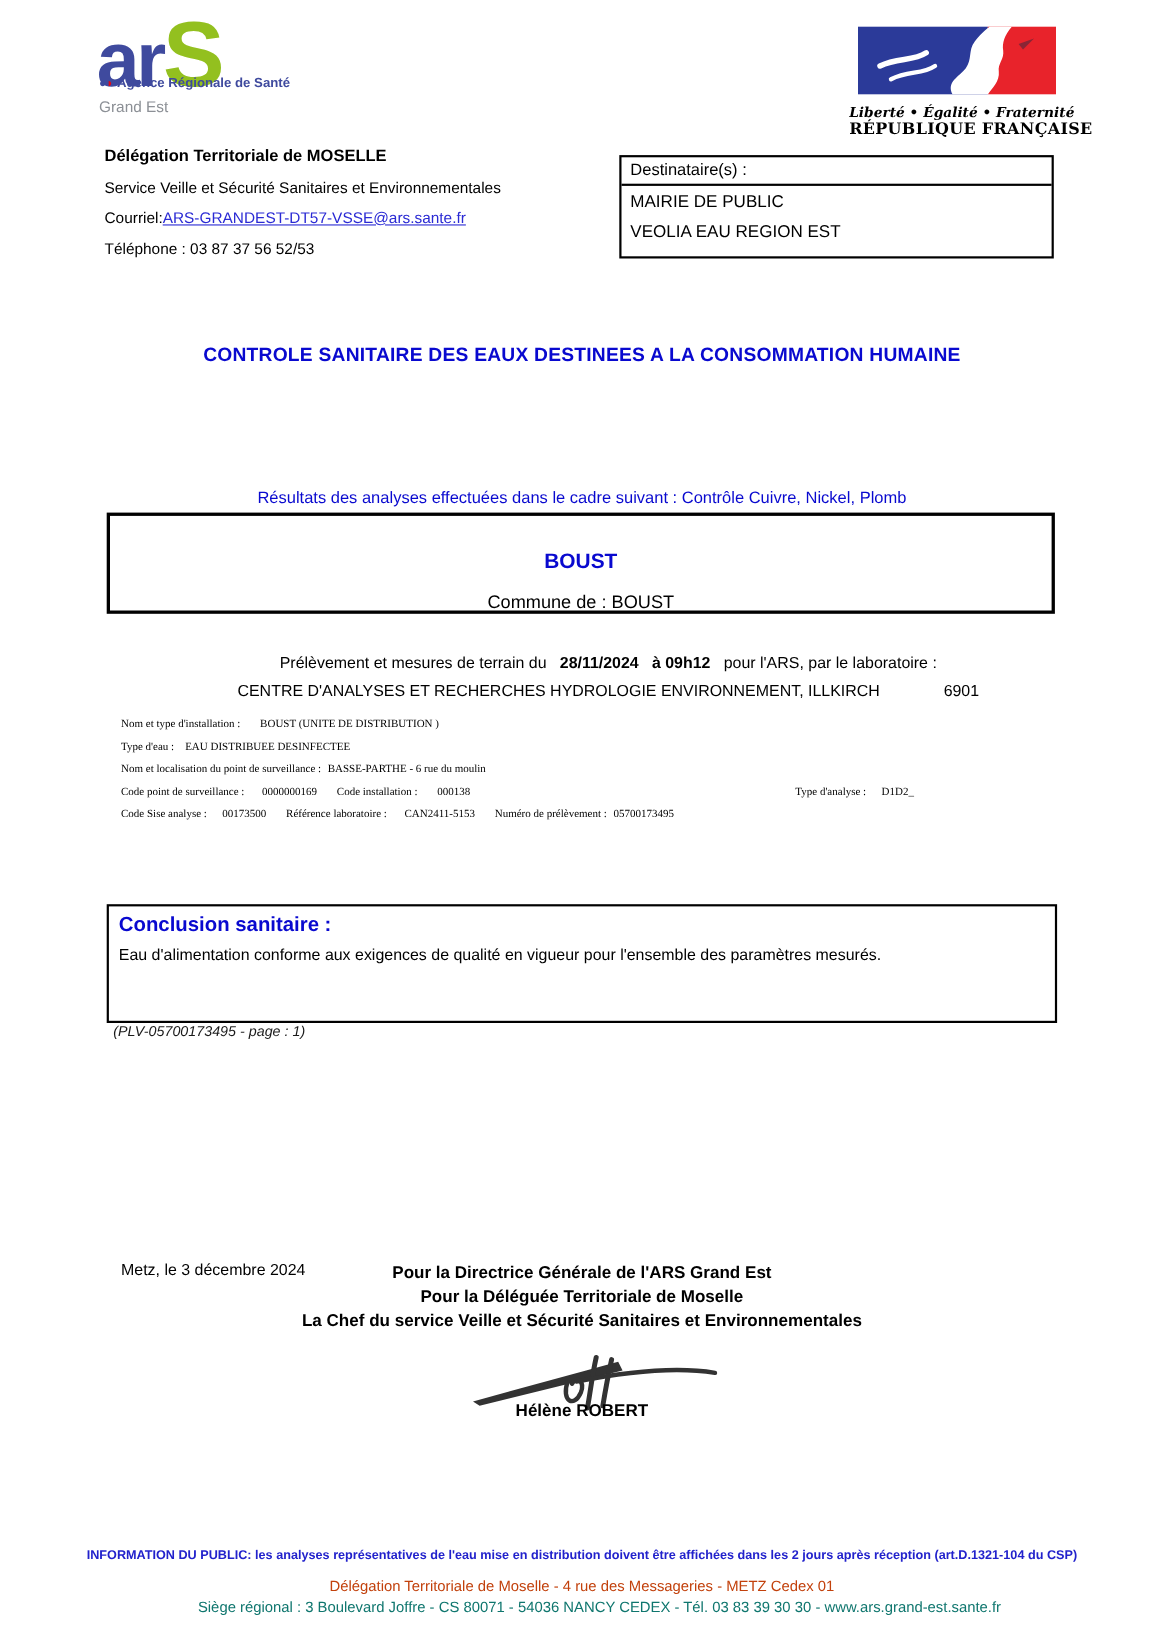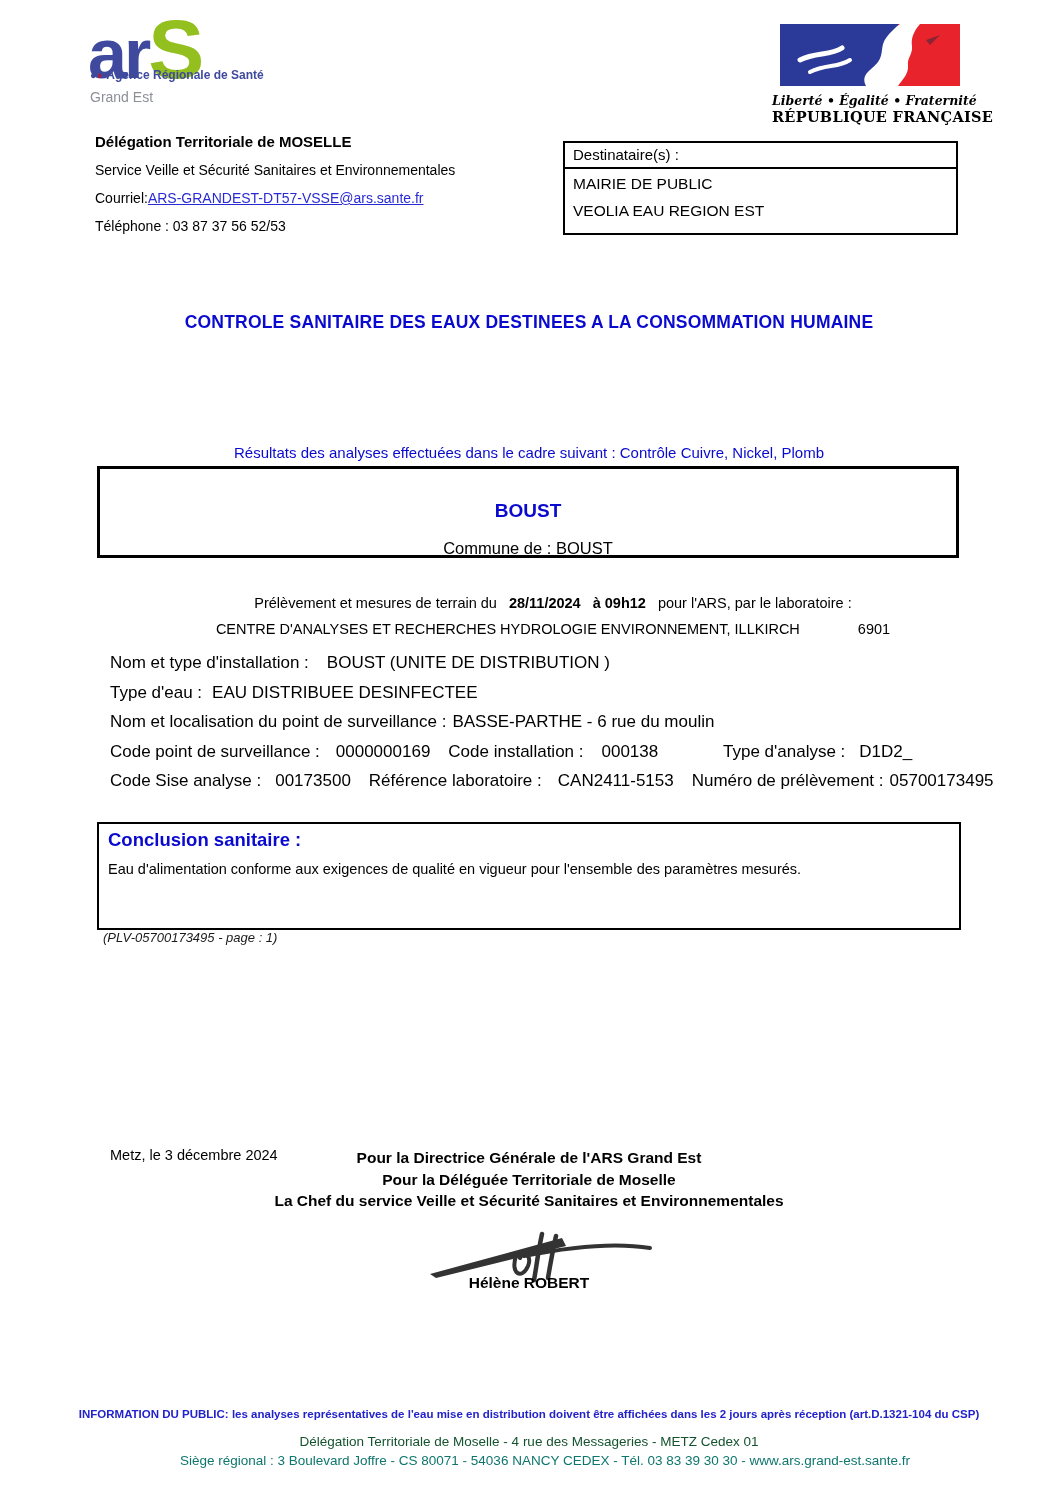--- a/index.html
+++ b/index.html
@@ -39,38 +39,38 @@
   
   .network-box{position:absolute;left:97px;top:466px;width:862px;height:92px;border:3px solid #000;box-sizing:border-box;text-align:center;}
   .network-name{color:#0909cf;font-weight:bold;font-size:19px;margin-top:31px;}
   .network-commune{font-size:16.5px;margin-top:17px;}
   
   .sampling{position:absolute;top:590px;left:0;width:100%;text-align:center;font-size:14.5px;line-height:26px;margin-left:24px;}
   .sampling b{font-weight:bold;}
   .sampling .sp{display:inline-block;width:12px;}
   .lab-code{display:inline-block;margin-left:58px;}
   
-  .details{position:absolute;left:110px;top:653px;width:860px;font-size:17px;}
+  .details{position:absolute;left:110px;top:653px;width:860px;font-size:10px;font-family:Liberation Serif, serif;}
   .details .row{margin-bottom:9.5px;position:relative;white-space:nowrap;}
   .ml6{margin-left:6px;} .ml10{margin-left:10px;} .ml14{margin-left:14px;} .ml16{margin-left:16px;} .ml18{margin-left:18px;}
   .abs-type{position:absolute;left:613px;top:0;}
   
   .conclusion-box{position:absolute;left:97px;top:822px;width:864px;height:108px;border:2px solid #000;box-sizing:border-box;padding:5px 9px;}
   .conclusion-title{color:#0909cf;font-weight:bold;font-size:18.5px;}
   .conclusion-body{font-size:14.5px;margin-top:10px;}
   .page-ref{position:absolute;left:103px;top:930px;font-size:13px;font-style:italic;color:#1a1a1a;}
   
   .place-date{position:absolute;left:110px;top:1147px;font-size:14.5px;}
   .sig-lines{position:absolute;top:1147px;left:0;width:100%;text-align:center;font-weight:bold;font-size:15.5px;line-height:21.5px;}
   .sig-scribble{position:absolute;left:424px;top:1222px;}
   .signer{position:absolute;top:1274px;left:0;width:100%;text-align:center;font-weight:bold;font-size:15.5px;}
   
   .results-note{position:absolute;top:1370px;left:0;width:100%;text-align:center;color:#3333cc;font-style:italic;font-size:14.5px;}
   .footer-info{position:absolute;top:1408px;left:0;width:100%;text-align:center;color:#2222cc;font-weight:bold;font-size:11.5px;}
-  .footer-addr1{position:absolute;top:1434px;left:0;width:100%;text-align:center;color:#14532d;font-size:13.5px;}
+  .footer-addr1{position:absolute;top:1434px;left:0;width:100%;text-align:center;color:#c2410c;font-size:13.5px;}
   .footer-addr2{position:absolute;top:1453px;left:16px;width:100%;text-align:center;color:#0f766e;font-size:13.5px;}
 </style>
 </head>
 <body>
 
 <div class="page">
 
   <div class="ars-logo">
     <div class="ars-word"><span class="ars-ar">ar</span><span class="ars-s">S</span></div>
     <div class="ars-sub"><span class="ars-dot-blue">●</span><span class="ars-dot-red">◗</span><span>Agence Régionale de Santé</span></div>

